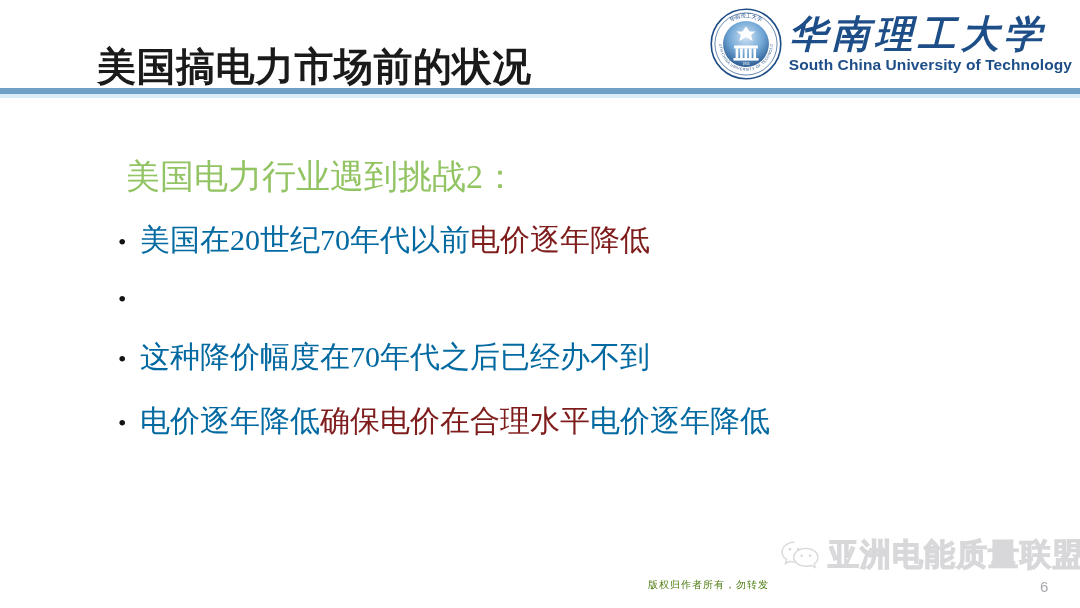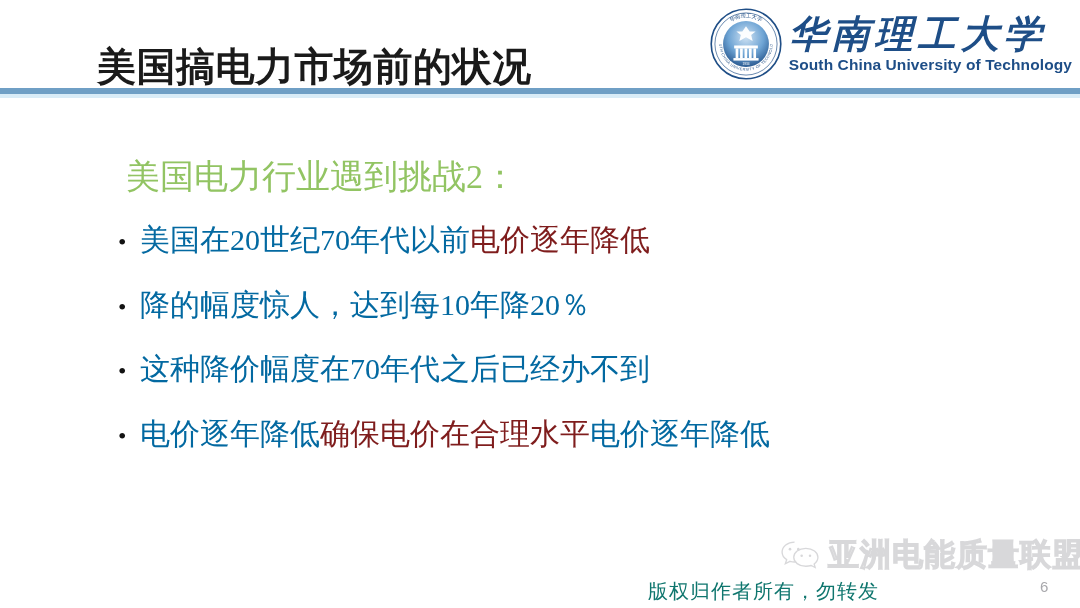--- a/index.html
+++ b/index.html
@@ -157,22 +157,22 @@
     color: transparent;
     -webkit-text-stroke: 1.2px #b9b9bd;
     letter-spacing: 1px;
     white-space: nowrap;
   }
   #copyright-note {
     position: absolute;
     left: 648px;
     top: 578px;
     font-family: Liberation Sans, sans-serif;
-    font-size: 20px;
-    color: #0f766e;
+    font-size: 10px;
+    color: #4d7c0f;
     letter-spacing: 1px;
     white-space: nowrap;
   }
   #page-number {
     position: absolute;
     left: 1040px;
     top: 578px;
     font-family: "Liberation Sans", sans-serif;
     font-size: 15px;
     color: #a8a8ac;
@@ -236,21 +236,20 @@
 
     <div id="green-heading">美国电力行业遇到挑战2：</div>
 
     <div id="bullet-list">
         <div class="bullet-row">
           <span class="bullet-dot">•</span>
           <span class="bullet-text"><span class="seg-black">美国在20世纪70年代以前</span><span class="seg-red">电价逐年降低</span></span>
         </div>
         <div class="bullet-row">
           <span class="bullet-dot">•</span>
-          <span class="bullet-text"><span class="seg-black">降的幅度惊人，达到每10年降20％</span></span>
         </div>
         <div class="bullet-row">
           <span class="bullet-dot">•</span>
           <span class="bullet-text"><span class="seg-black">这种降价幅度在70年代之后已经办不到</span></span>
         </div>
         <div class="bullet-row">
           <span class="bullet-dot">•</span>
           <span class="bullet-text"><span class="seg-black">电价逐年降低</span><span class="seg-red">确保电价在合理水平</span><span class="seg-black">电价逐年降低</span></span>
         </div>
       </div>

